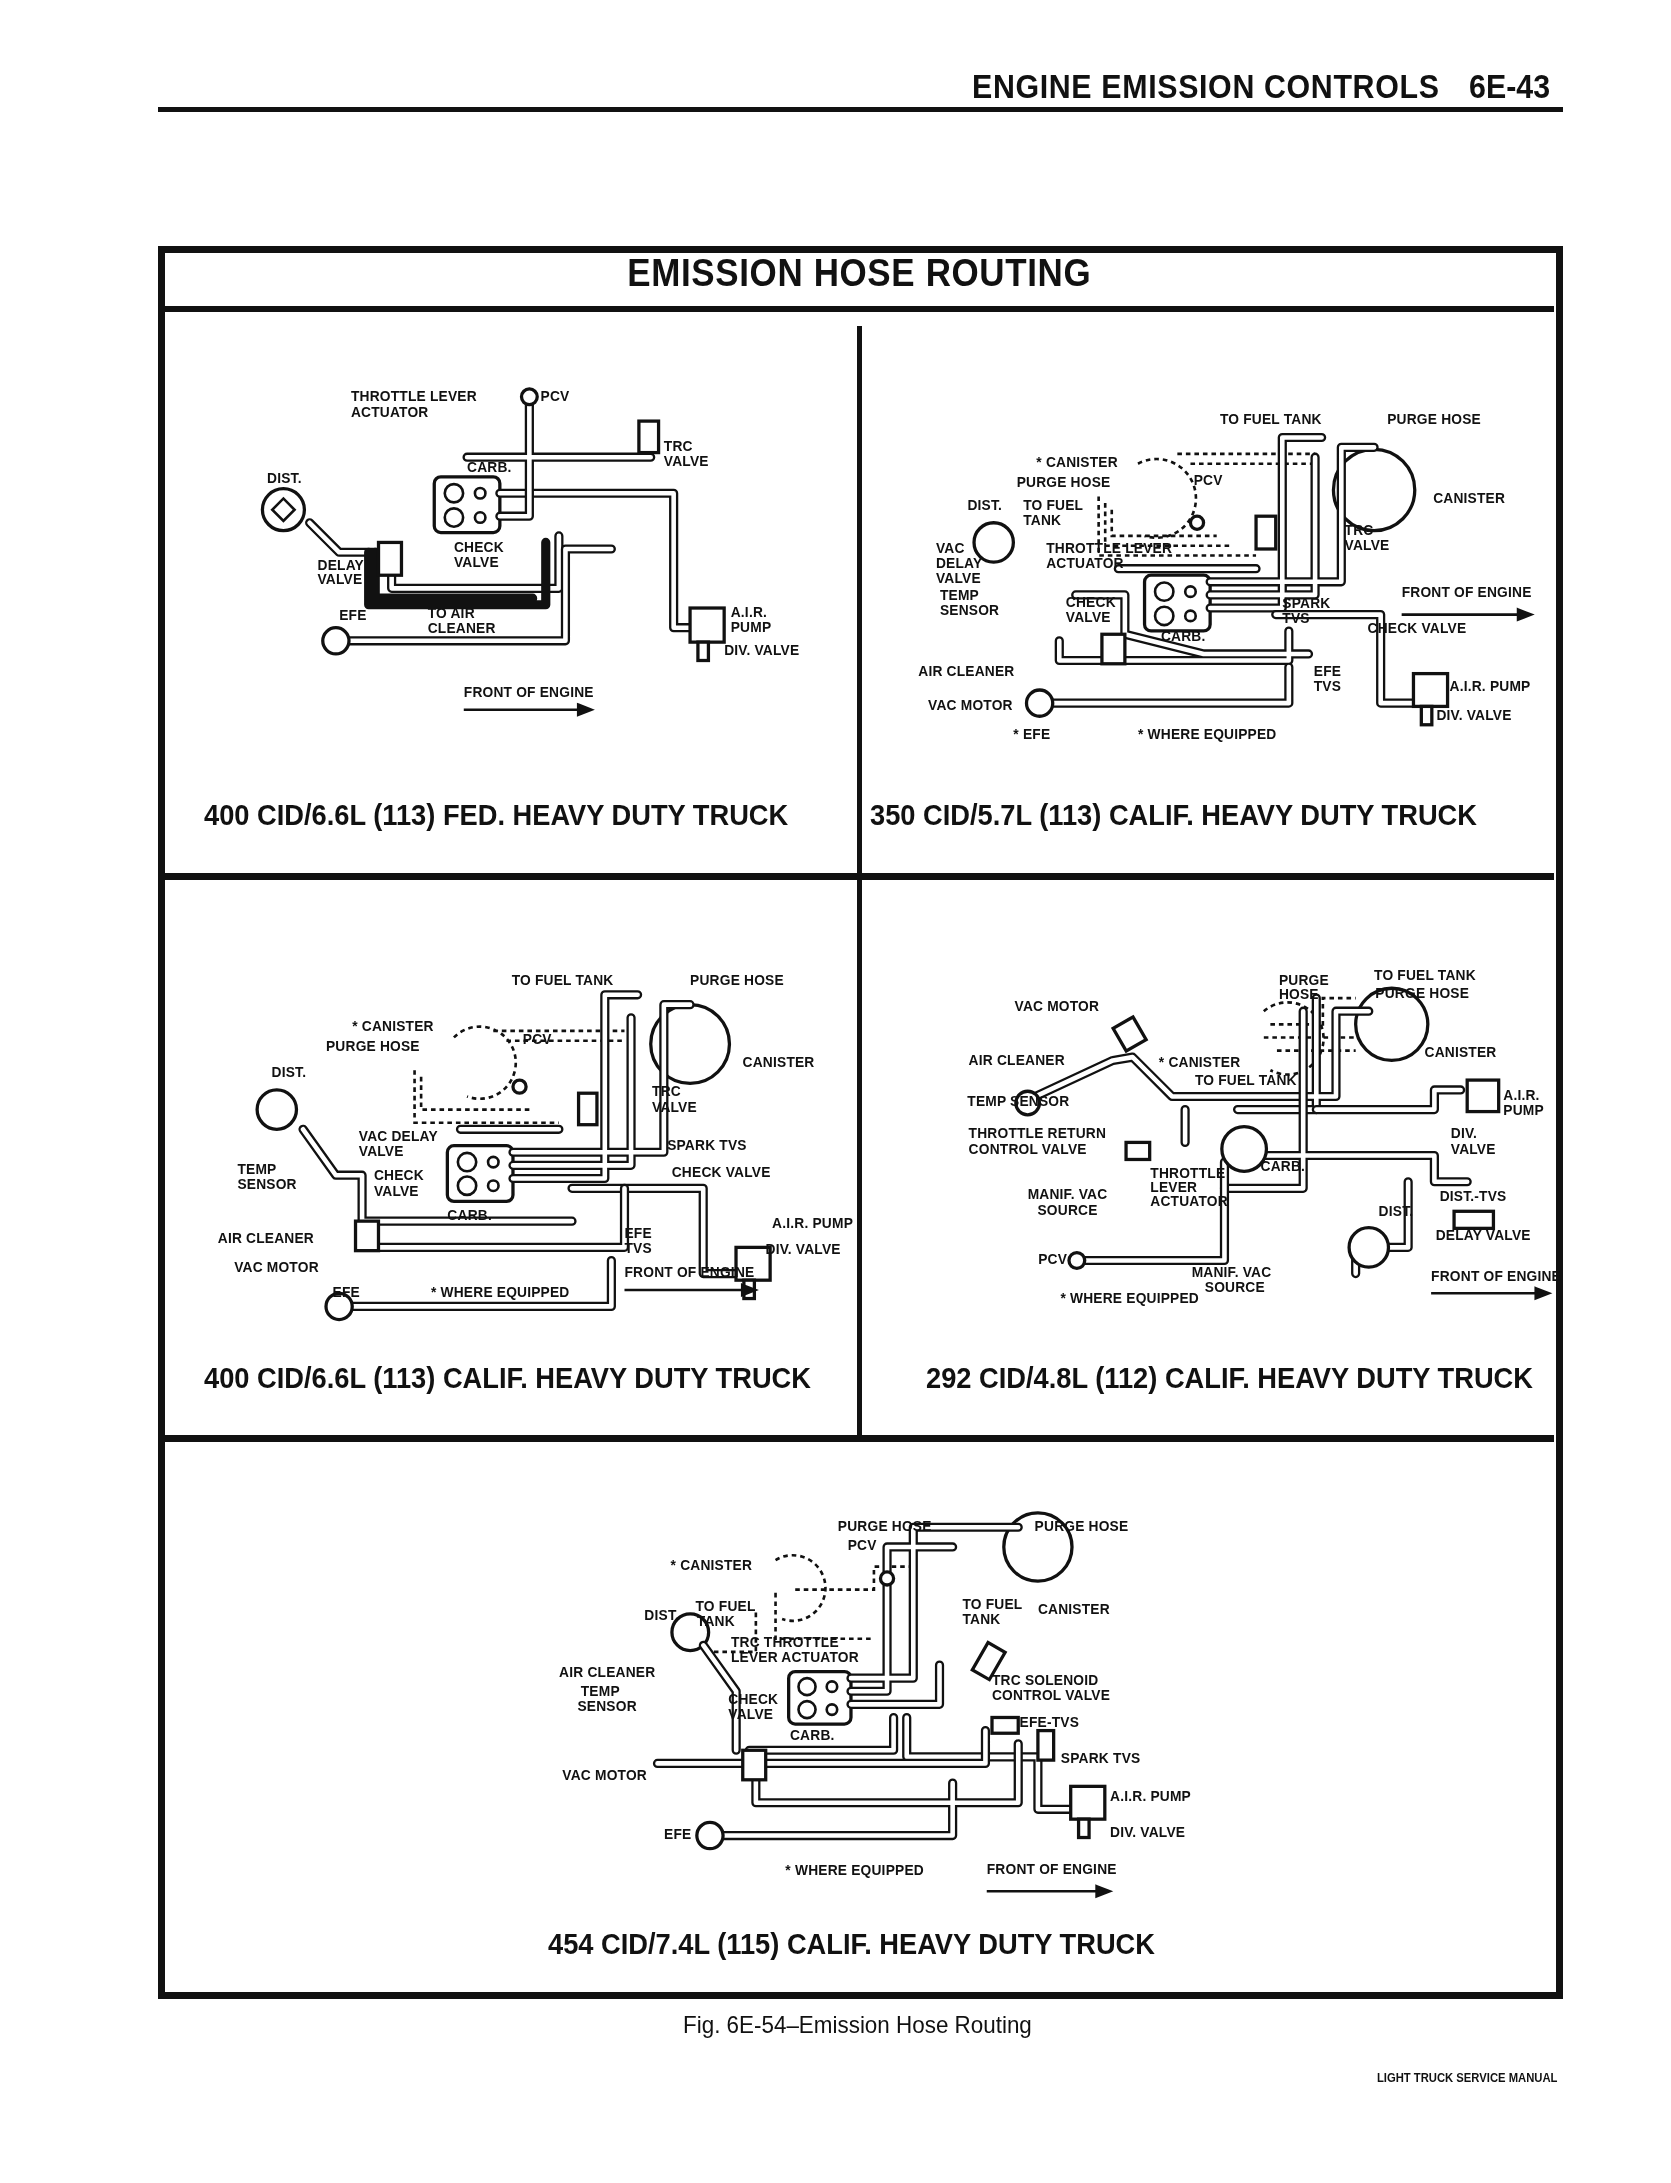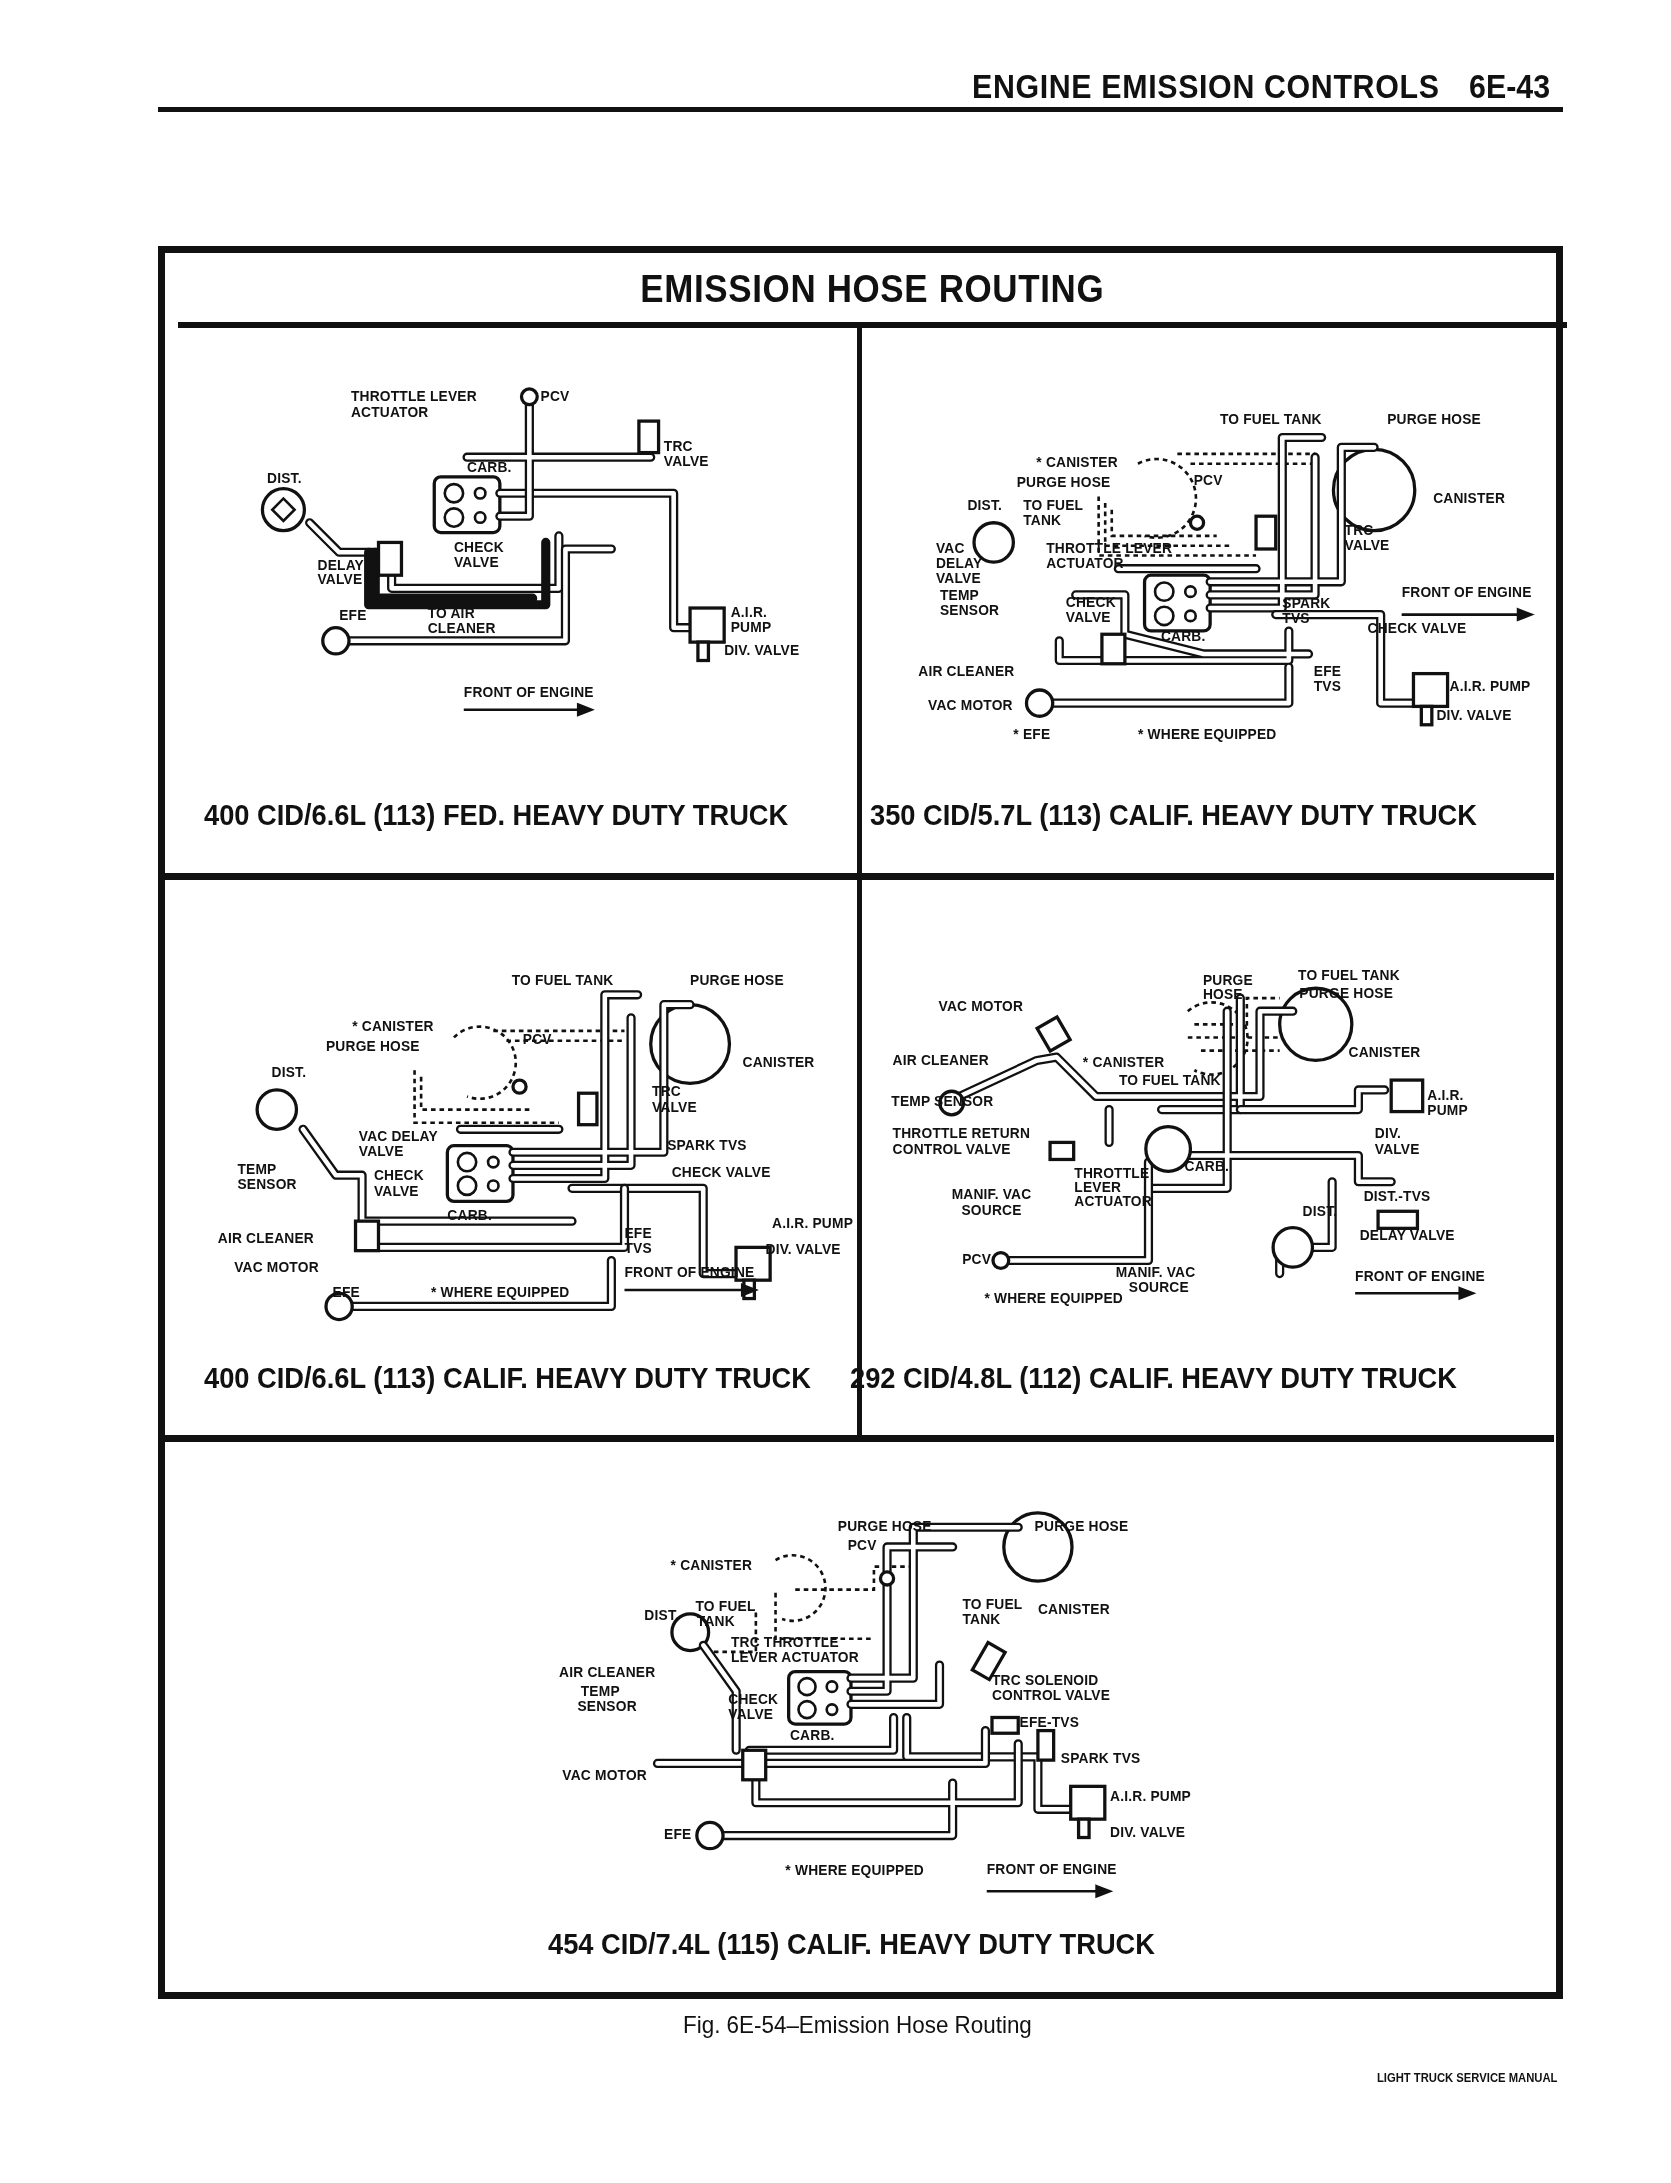--- a/index.html
+++ b/index.html
@@ -4,21 +4,21 @@
 <style>
   html, body { margin:0; padding:0; background:#fff; }
   body { width:1672px; height:2183px; position:relative; overflow:hidden;
          font-family:"Liberation Sans", sans-serif; color:#111; }
   .abs { position:absolute; }
   #hdr-title { left:972px; top:68px; font-size:33px; font-weight:bold; letter-spacing:0.7px; transform:scaleX(0.92); transform-origin:left; }
   #hdr-page { left:1469px; top:68px; font-size:33px; font-weight:bold; transform:scaleX(0.92); transform-origin:left; }
   #hdr-rule { left:158px; top:107px; width:1405px; height:4.6px; background:#111; }
 
   #frame { left:158px; top:246px; width:1405px; height:1753px; border:7.9px solid #111; box-sizing:border-box; }
-  #title-band { left:165px; top:256px; width:1389px; height:66px; border-bottom:6.6px solid #111; display:flex; align-items:center; justify-content:center;margin-left:13px; }
+  #title-band { left:165px; top:240px; width:1389px; height:66px; border-bottom:6.6px solid #111; display:flex; align-items:center; justify-content:center; }
   #title-band span { font-size:38px; font-weight:bold; letter-spacing:0.7px; transform:scaleX(0.92); }
   .vdiv { width:4.6px; background:#111; }
   .hdiv { height:6.6px; background:#111; }
 
   .panel { position:absolute; }
   .panel svg { position:absolute; left:0; top:0; overflow:visible; }
   .cap { position:absolute; font-size:29px; font-weight:bold; white-space:nowrap; transform:scaleX(0.94); transform-origin:left; }
   .lbl { font-family:"Liberation Sans", sans-serif; font-size:21px; font-weight:bold; fill:#111; letter-spacing:0.3px; }
   .hose { fill:none; stroke:#111; stroke-width:14; stroke-linejoin:round; stroke-linecap:round; }
   .hose-in { fill:none; stroke:#fff; stroke-width:7; stroke-linejoin:round; stroke-linecap:round; }
@@ -223,21 +223,21 @@
       <text class="lbl" x="700" y="605">FRONT OF ENGINE</text>
       <text class="lbl" x="255" y="635">EFE</text>
       <text class="lbl" x="405" y="635">* WHERE EQUIPPED</text>
     </g>
     <path class="lead" d="M700 625 L880 625"></path>
       <polygon class="arrow" points="880,618 898,625 880,632"></polygon>
   </svg>
   <div class="cap" style="left:39px; top:482px;">400 CID/6.6L (113) CALIF. HEAVY DUTY TRUCK</div>
 </div>
 
-<div class="panel" style="left:820px; top:880px; width:693px; height:483px;text-decoration:underline;">
+<div class="panel" style="left:896px; top:880px; width:693px; height:483px;text-decoration:underline;">
   <svg width="693" height="555" viewBox="0 0 1055 846">
     <path class="dash" d="M560 200 A55 55 0 1 1 570 290 M570 220 L650 220 L650 180 L700 180 M560 240 L700 240 M580 260 L700 260"></path>
     <circle class="part" cx="755" cy="220" r="55"></circle>
     <path class="hose" d="M190 340 L330 275 L360 270 L420 330 L500 330 M500 330 L670 330 L670 200 L720 200 M520 350 L640 350 L640 180"></path>
     <path class="hose-in" d="M190 340 L330 275 L360 270 L420 330 L500 330 M500 330 L670 330 L670 200 L720 200 M520 350 L640 350 L640 180"></path>
     <path class="hose" d="M640 350 L820 350 L820 320 L860 320 M520 420 L820 420 L820 460 L870 460 M440 350 L440 400 M620 200 L620 470 L500 470"></path>
     <path class="hose-in" d="M640 350 L820 350 L820 320 L860 320 M520 420 L820 420 L820 460 L870 460 M440 350 L440 400 M620 200 L620 470 L500 470"></path>
     <path class="hose" d="M275 580 L500 580 L500 430 M780 460 L780 560 L700 560 L700 600"></path>
     <path class="hose-in" d="M275 580 L500 580 L500 430 M780 460 L780 560 L700 560 L700 600"></path>
     <g>

